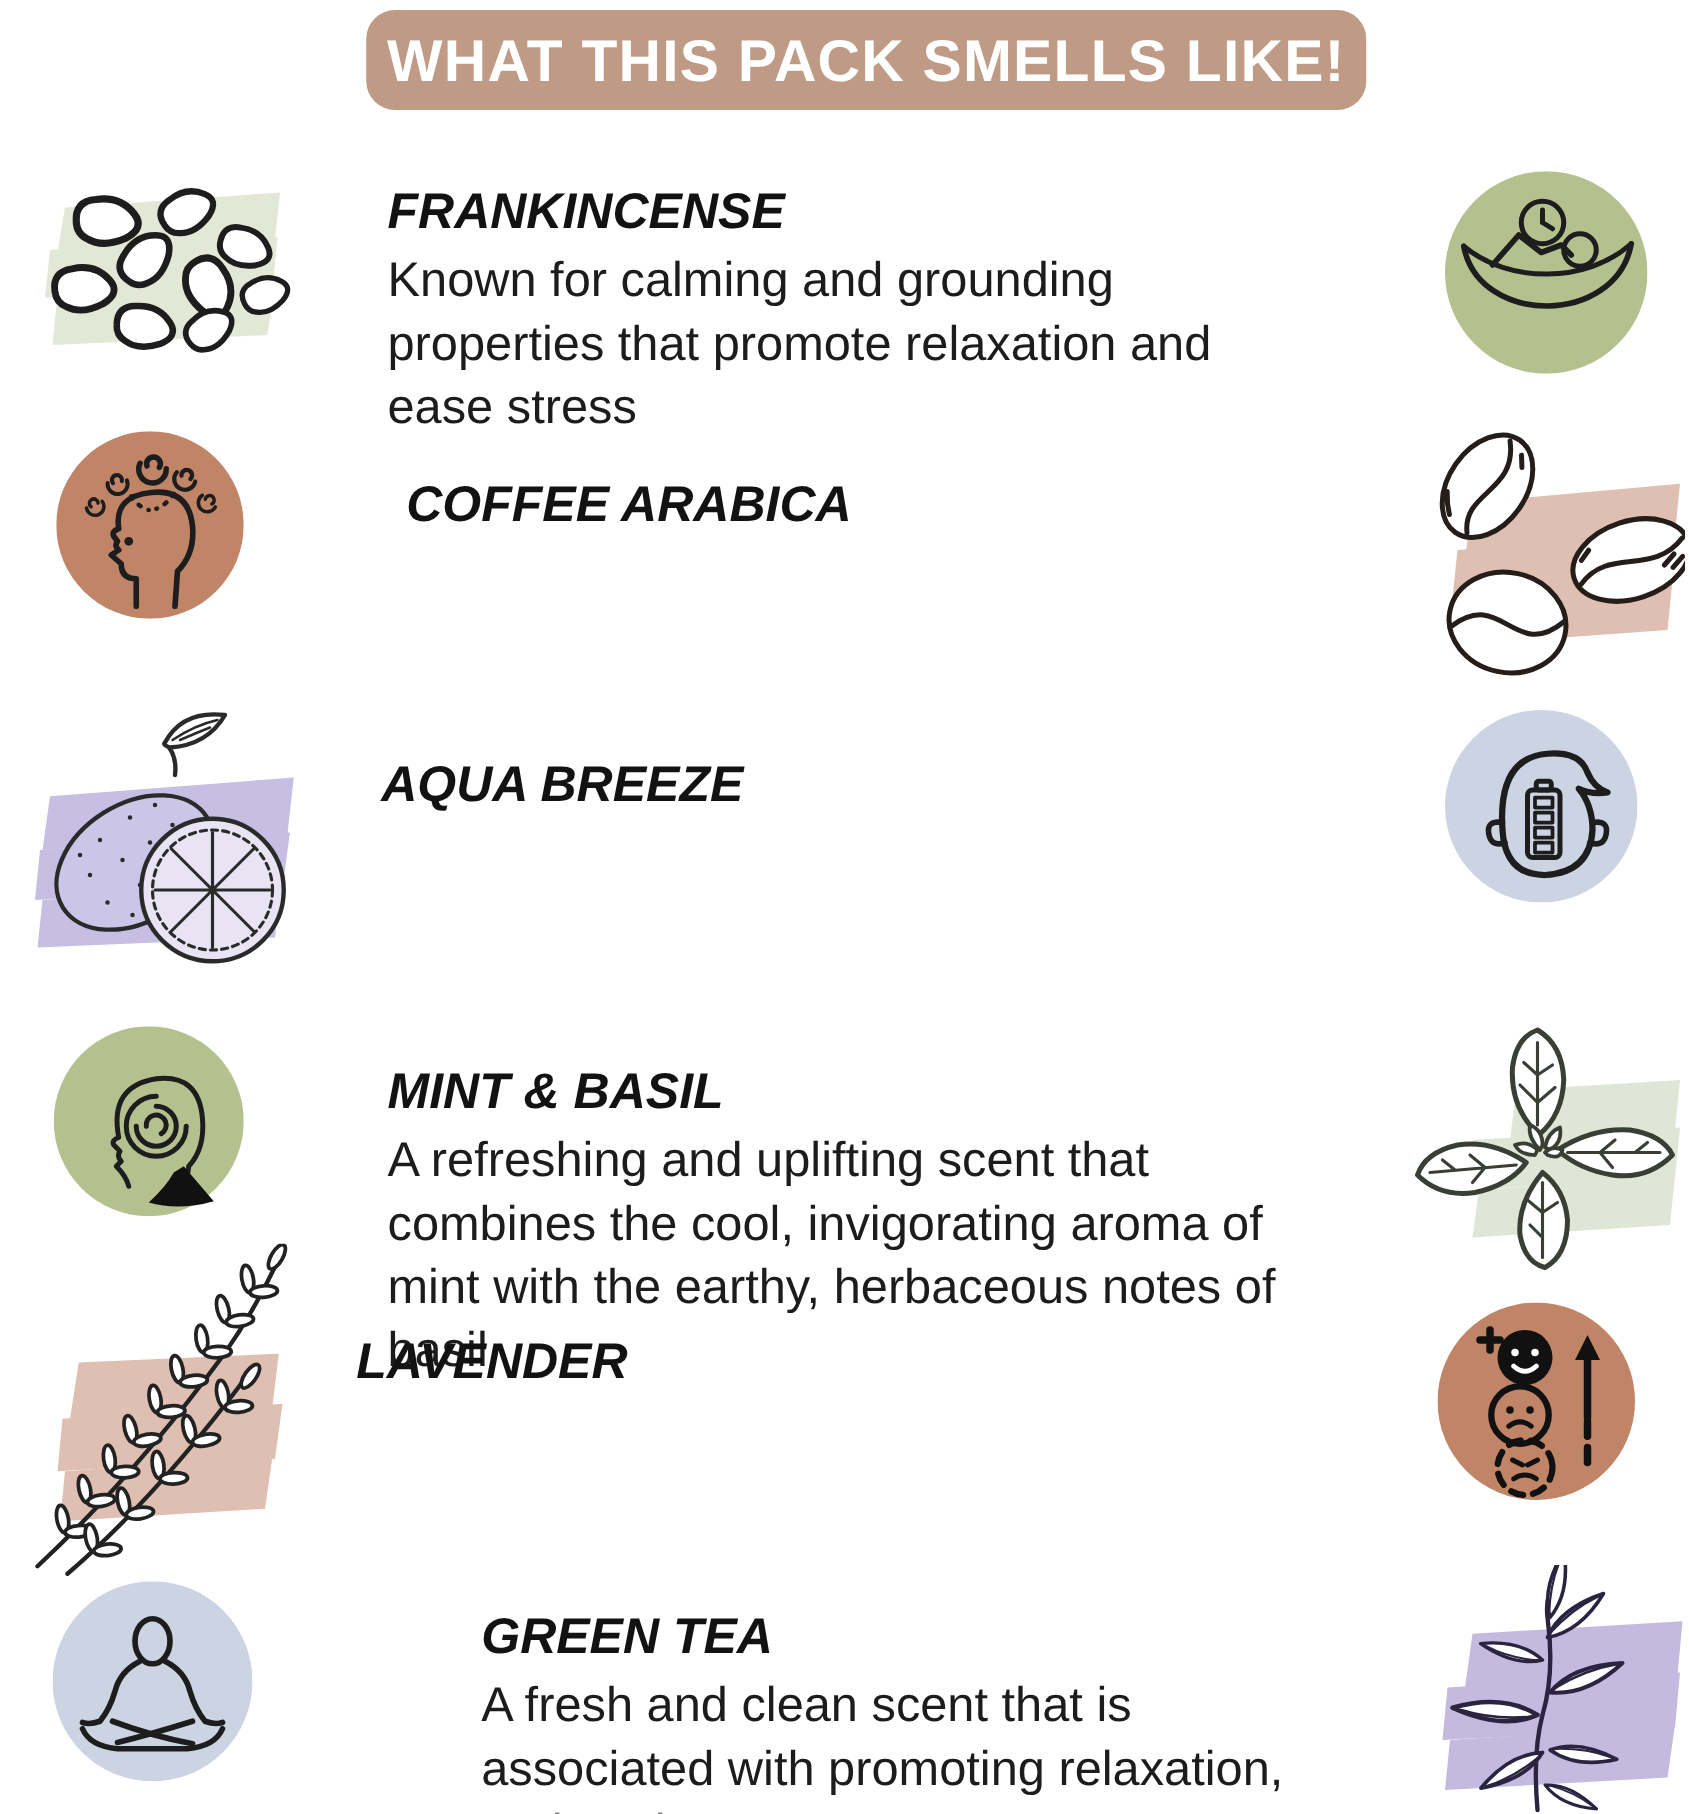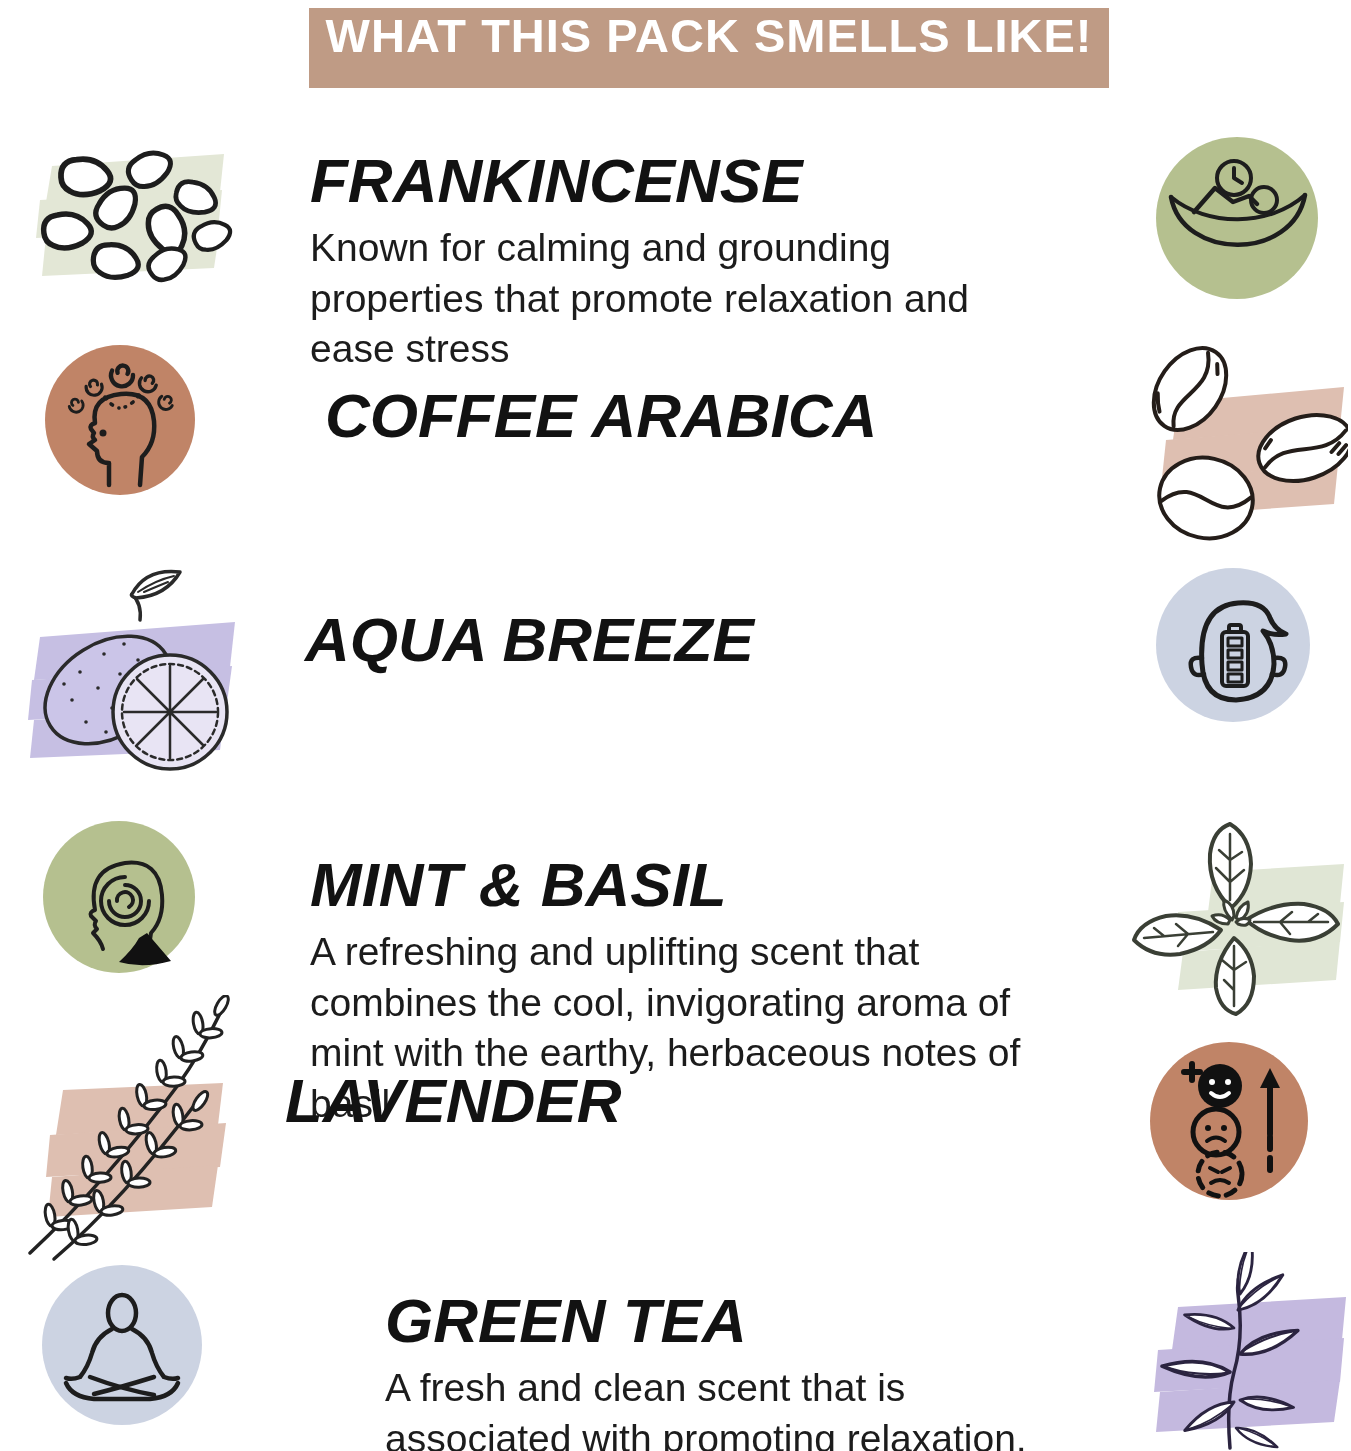--- a/index.html
+++ b/index.html
@@ -1,27 +1,27 @@
 <!DOCTYPE html>
 <html><head>
 <meta charset="utf-8">
 <style>
   html,body{margin:0;padding:0;background:#ffffff;}
   .canvas{
     position:relative;width:1351px;height:1451px;background:#ffffff;
     font-family:"Liberation Sans",sans-serif;overflow:hidden;
   }
   .banner{
-    position:absolute;left:309px;top:8px;width:800px;height:80px;
-    background:#bf9b85;color:#ffffff;display:flex;justify-content:center;
-    font-weight:bold;font-size:47px;letter-spacing:1px;white-space:nowrap;
+    position:absolute;left:293px;top:8px;width:800px;height:80px;
+    background:#bf9b85;color:#ffffff;display:flex;align-items:center;justify-content:center;
+    font-weight:bold;font-size:47px;letter-spacing:1px;white-space:nowrap;border-radius:23px;
   }
   .textblock{position:absolute;color:#1c1c1c;}
   .textblock h2{
-    margin:0 0 10px 0;font-style:italic;font-weight:bold;font-size:62px;
+    margin:0 0 10px 0;font-style:italic;font-weight:bold;font-size:40px;
     letter-spacing:0px;color:#121212;line-height:1.05;
   }
   .textblock p{margin:0;font-size:39px;line-height:1.3;font-weight:500;}
   .t-left{text-align:left;}
   .t-right{text-align:left;}
   .art,.icon-circle{position:absolute;}
   svg{display:block;}
 </style>
 </head>
 <body>

